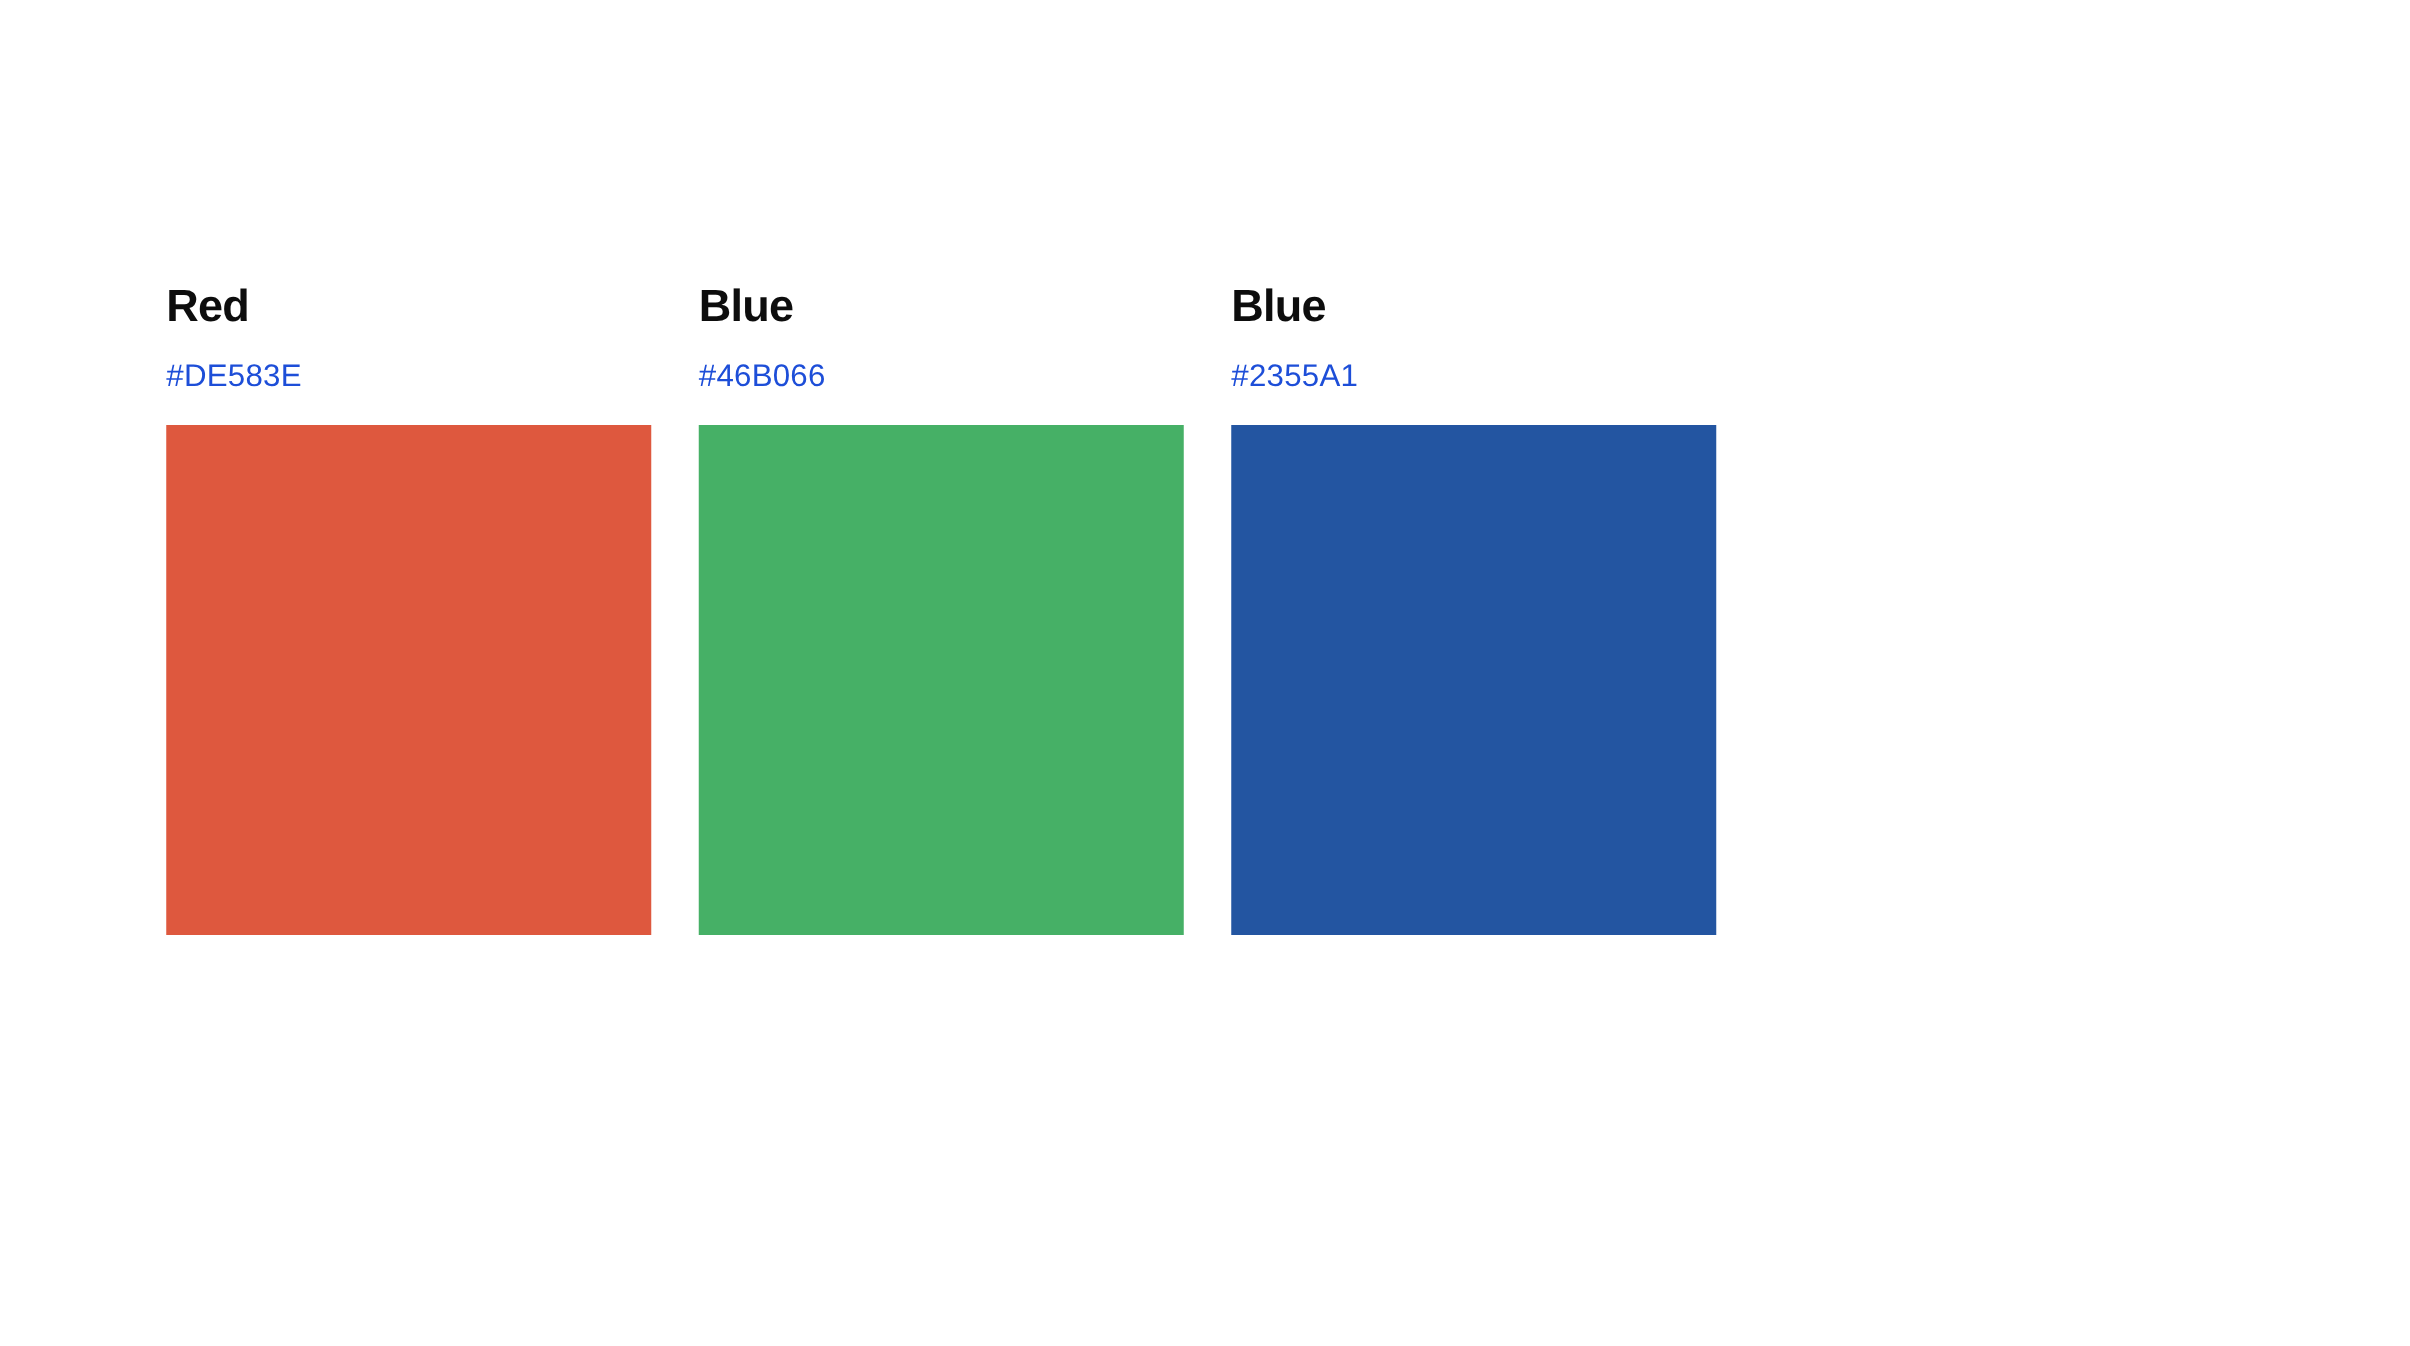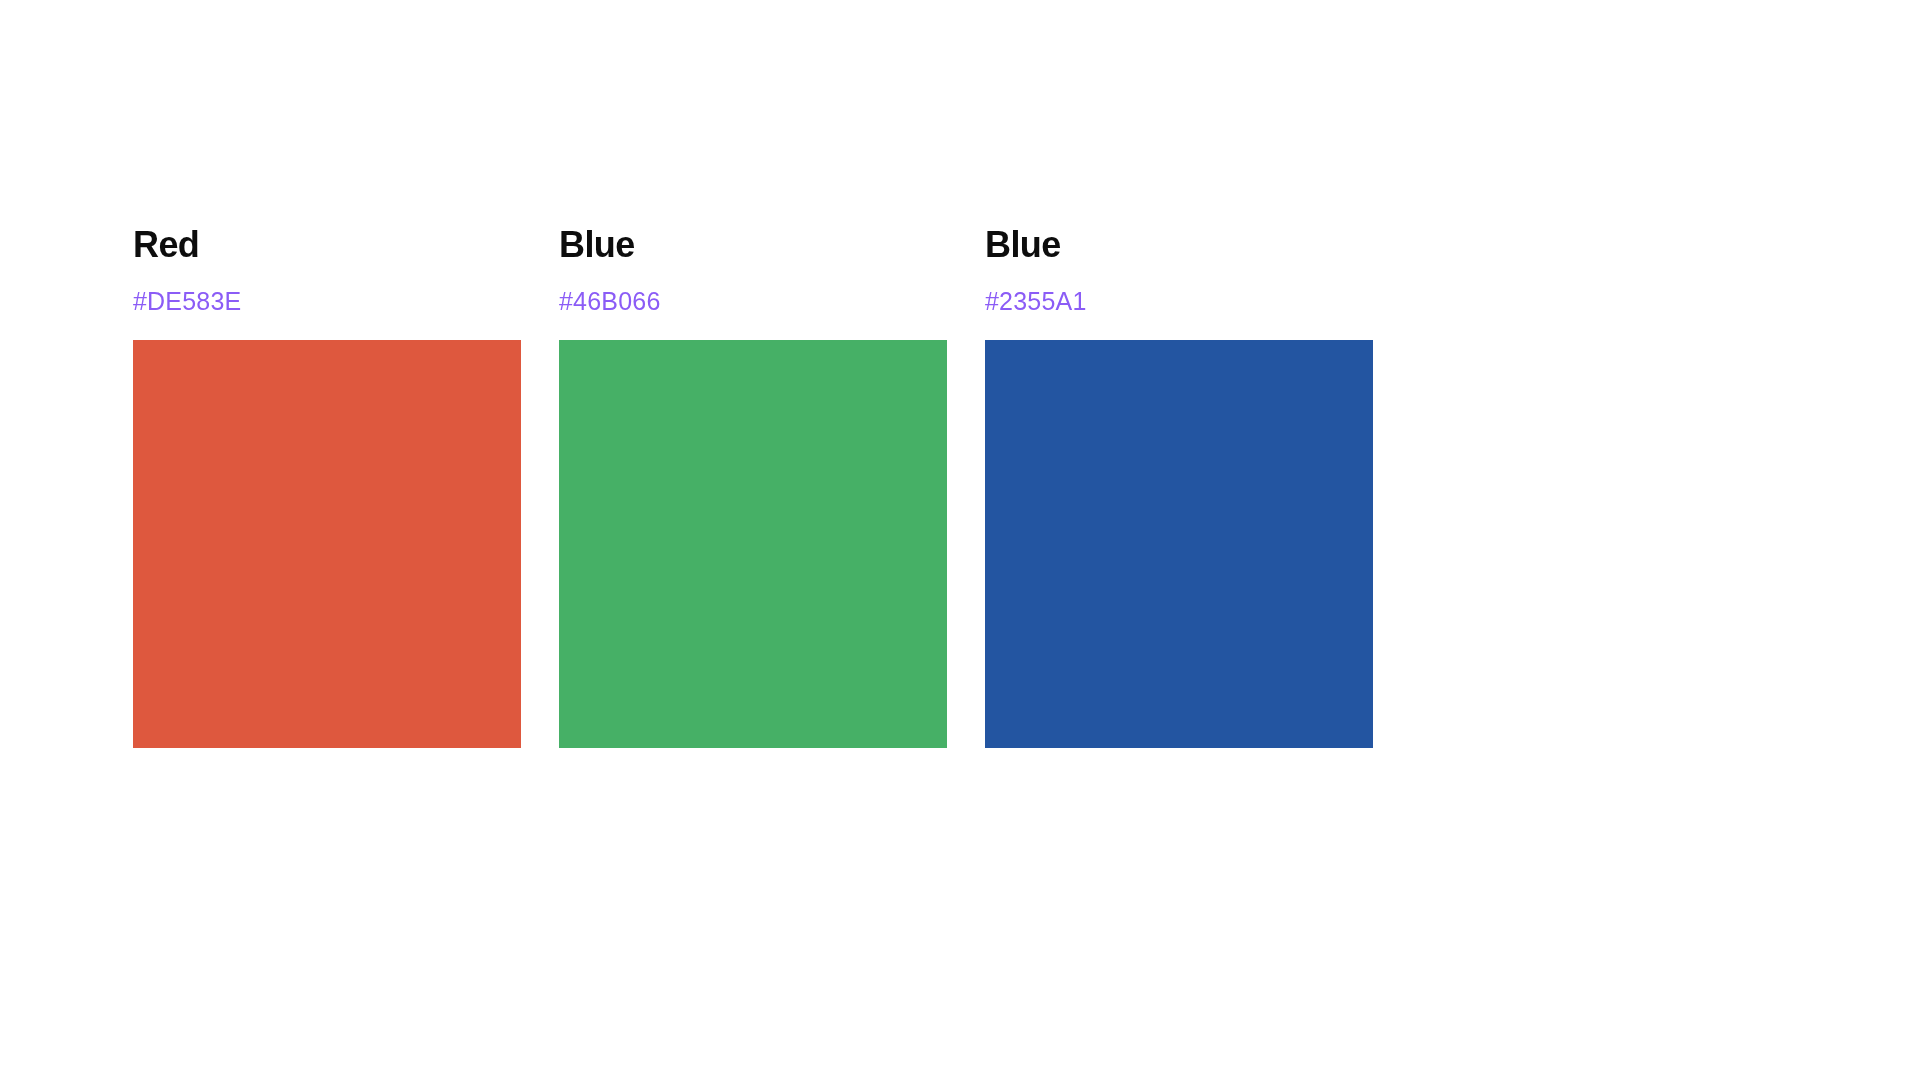--- a/index.html
+++ b/index.html
@@ -56,21 +56,21 @@
     padding: 0;
     white-space: nowrap;
   }
 
   .swatch-hex {
     font-family: "Liberation Sans", sans-serif;
     font-size: 25px;
     font-weight: 400;
     line-height: 28px;
     letter-spacing: 0.2px;
-    color: #8b5cf6;
+    color: #1d4ed8;
     margin: 0;
     padding: 0;
     margin-top: 22px;
     white-space: nowrap;
   }
 
   .swatch-chip {
     width: 388px;
     height: 408px;
     margin-top: 25px;

